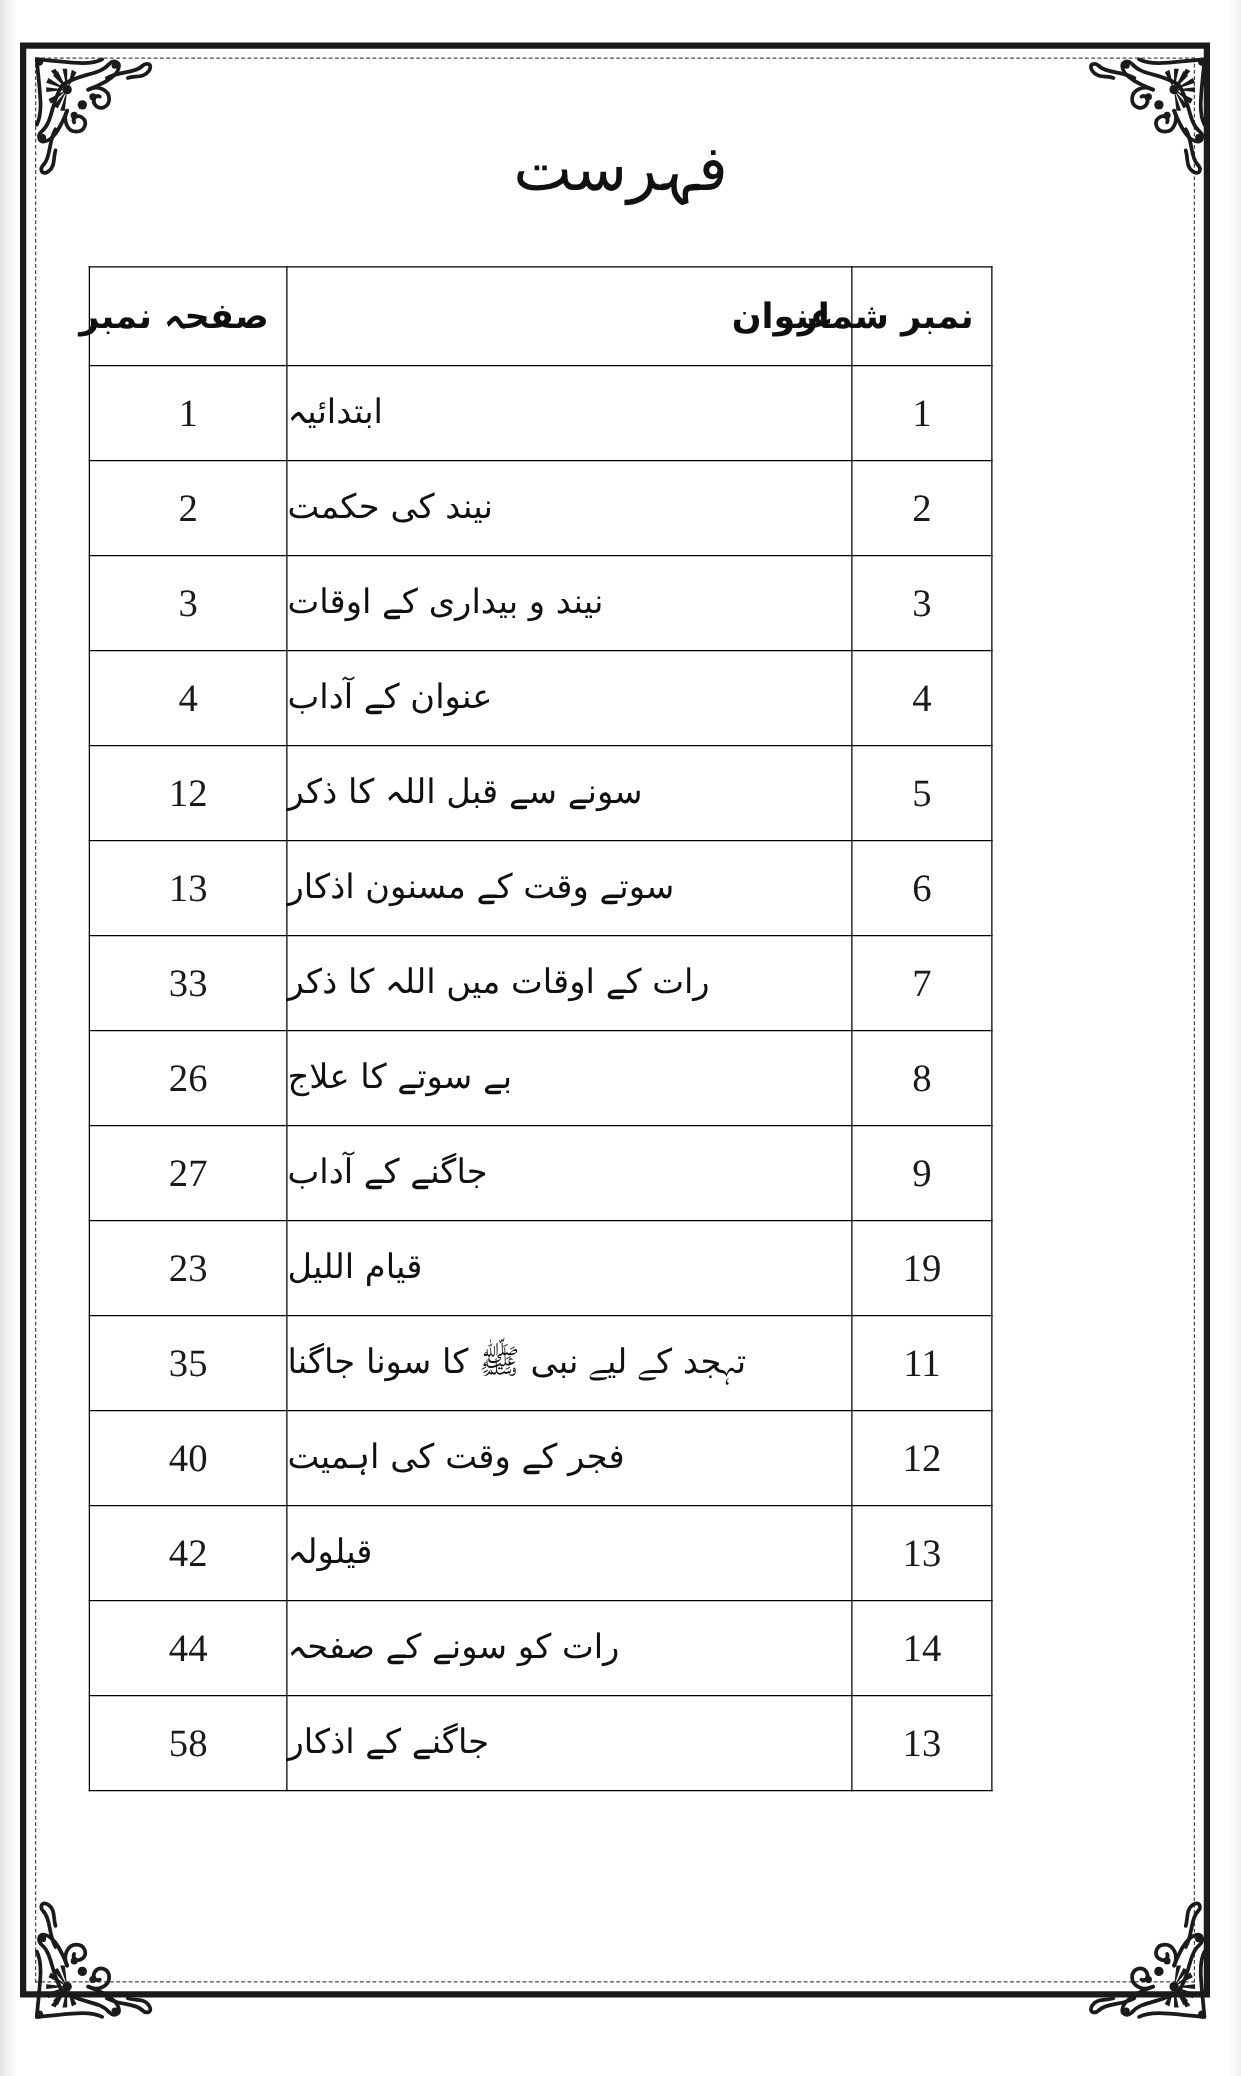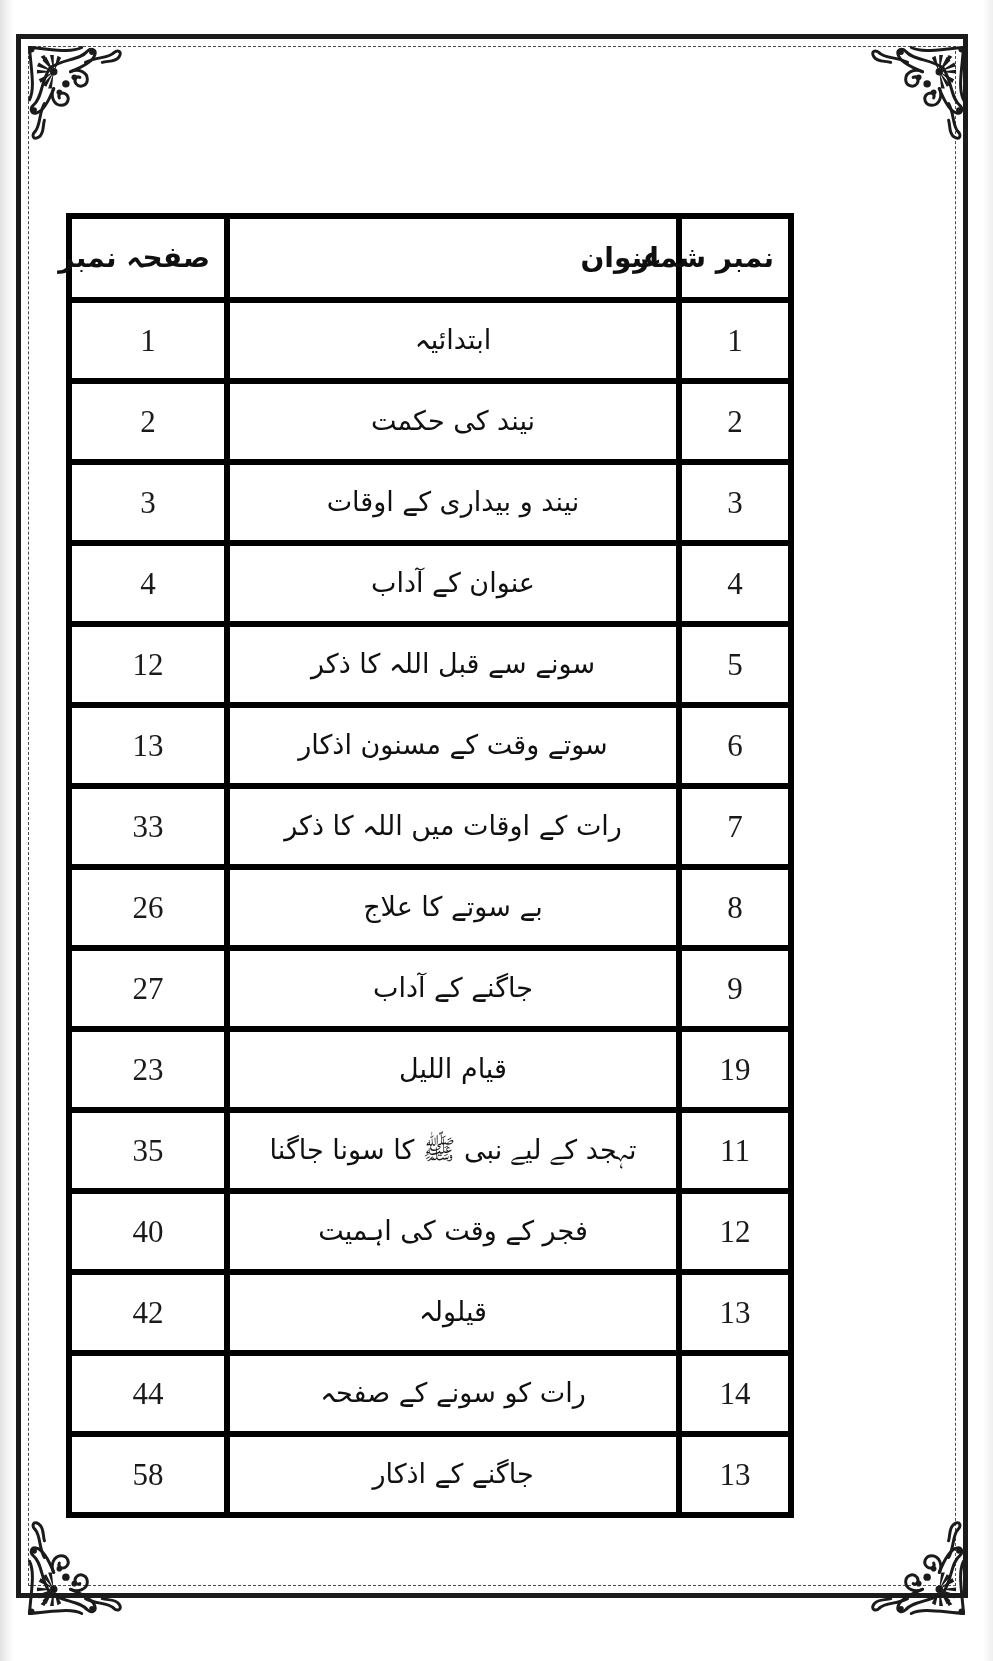--- a/index.html
+++ b/index.html
@@ -98,21 +98,21 @@
     width: 722px;
   }
   table.toc {
     width: 100%;
     border-collapse: collapse;
     direction: rtl;
     table-layout: fixed;
   }
   table.toc th,
   table.toc td {
-    border: 6px solid #000000;
+    border: 1px solid #000000;
     background: #ffffff;
     padding: 0;
     vertical-align: middle;
   }
   
   col.c-serial { width: 112px; }
   col.c-title  { width: 452px; }
   col.c-page   { width: 158px; }
 
   table.toc thead th {
@@ -142,21 +142,21 @@
     direction: ltr;
   }
   .cell-page {
     text-align: center;
     font-family: "Liberation Serif", "DejaVu Serif", serif;
     font-size: 31px;
     color: #1a1a1a;
     direction: ltr;
   }
   .cell-title {
-    text-align: center;
+    text-align: left;
     direction: rtl;
     font-size: 27px;
     color: #101010;
     line-height: 1.35;
     padding: 0 16px 0 14px;
     white-space: nowrap;
   }
 </style>
 </head>
 <body>
@@ -304,20 +304,23 @@
         <circle cx="47" cy="47" r="4"></circle>
         <circle cx="56" cy="40" r="3"></circle>
         <circle cx="40" cy="56" r="3"></circle>
         <circle cx="10" cy="10" r="3.4"></circle>
         <circle cx="75" cy="13" r="3"></circle>
         <circle cx="13" cy="75" r="3"></circle>
       </g>
     </svg>
   </div>
 
+  <div class="title-wrap">
+    <span class="title">فہرست</span>
+  </div>
 
   <div class="toc-table-wrap">
     <table class="toc">
       <colgroup>
         <col class="c-serial">
         <col class="c-title">
         <col class="c-page">
       </colgroup>
       <thead>
         <tr>

